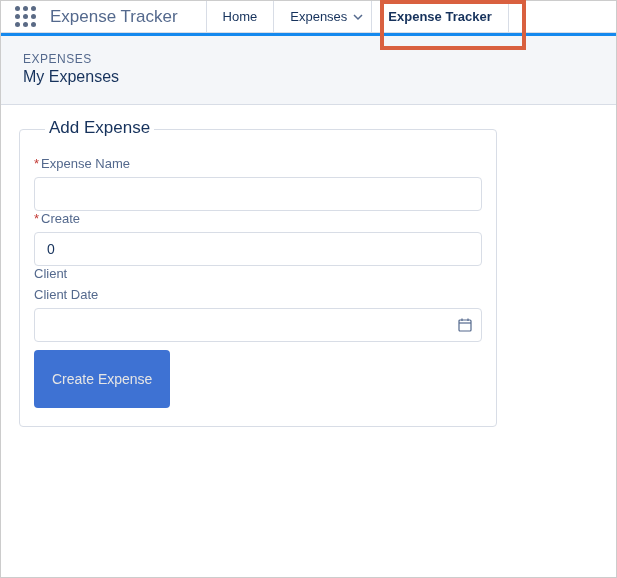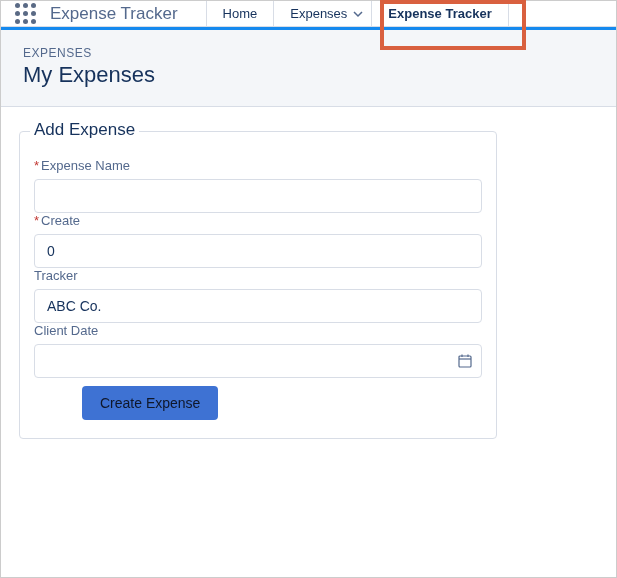--- a/index.html
+++ b/index.html
@@ -11,21 +11,21 @@
       font-family: -apple-system, BlinkMacSystemFont, 'Segoe UI', Arial, sans-serif;
       background: #fff;
       width: 617px;
       height: 578px;
       overflow: hidden;
       border: 1px solid #ccc;
     }
     .top-bar {
       display: flex;
       align-items: center;
-      height: 26px;
+      height: 32px;
       border-bottom: 1px solid #d8dde6;
       background: #fff;
     }
     .app-launcher-icon {
       display: grid;
       grid-template-columns: repeat(3, 5px);
       grid-template-rows: repeat(3, 5px);
       gap: 3px;
       margin-left: 14px;
       margin-right: 14px;
@@ -84,42 +84,42 @@
       padding: 16px 22px 18px 22px;
       border-bottom: 1px solid #d8dde6;
     }
     .page-header-eyebrow {
       font-size: 12px;
       color: #54698d;
       letter-spacing: 0.5px;
       text-transform: uppercase;
     }
     .page-header-title {
-      font-size: 22px;
+      font-size: 16px;
       color: #16325c;
       font-weight: 400;
       margin-top: 2px;
     }
     .content {
       padding: 24px 18px;
     }
     .form-card {
       border: 1px solid #d8dde6;
       border-radius: 4px;
       width: 478px;
       position: relative;
     }
     .form-legend {
       font-size: 17px;
       color: #16325c;
       background: #fff;
       padding: 0 4px;
       position: absolute;
       top: -12px;
-      left: 10px;
+      left: 25px;
     }
     .form-body {
       padding: 26px 14px 18px 14px;
     }
     .form-field {
       margin-bottom: 0;
     }
     .form-label {
       font-size: 13px;
       color: #54698d;
@@ -152,28 +152,27 @@
     }
     .checkbox-input {
       width: 16px;
       height: 16px;
       border: 1px solid #d8dde6;
       border-radius: 2px;
       background: #fff;
     }
     .submit-btn {
       background: #3e72d3;
-      color: #0f172a;
+      color: #e5e5e5;
       border: none;
       border-radius: 4px;
-      padding: 9px 18px;
+      padding: 21px 18px;
       font-size: 14px;
       cursor: pointer;
       margin-top: 8px;
-      margin-left: 48px;
     }
   </style>
 </head>
 <body>
 
 <div class="top-bar">
   <div class="app-launcher-icon">
     <span></span>
       <span></span>
       <span></span>
@@ -223,22 +222,21 @@
       </div>
 
       <div class="form-field">
         <label class="form-label">
           <span class="required-star">*</span><span>Create</span>
         </label>
         <input class="form-input" type="text" value="0" style="">
       </div>
 
       <div class="form-field">
-        <label class="form-label">Tracker</label>
-        <input class="form-input" type="text" value="ABC Co." style="">
+        <label class="form-label">Client</label>
       </div>
 
       <div class="form-field">
         <label class="form-label">Client Date</label>
         <div class="date-input-wrap">
           <input class="form-input" type="text" value="" style="">
           <svg class="date-icon" width="14" height="14" viewBox="0 0 14 14">
             <rect x="1" y="2" width="12" height="11" rx="1" fill="none" stroke="#54698d" stroke-width="1.2"></rect>
             <line x1="1" y1="5" x2="13" y2="5" stroke="#54698d" stroke-width="1.2"></line>
             <line x1="4" y1="0.5" x2="4" y2="3" stroke="#54698d" stroke-width="1.2"></line>

